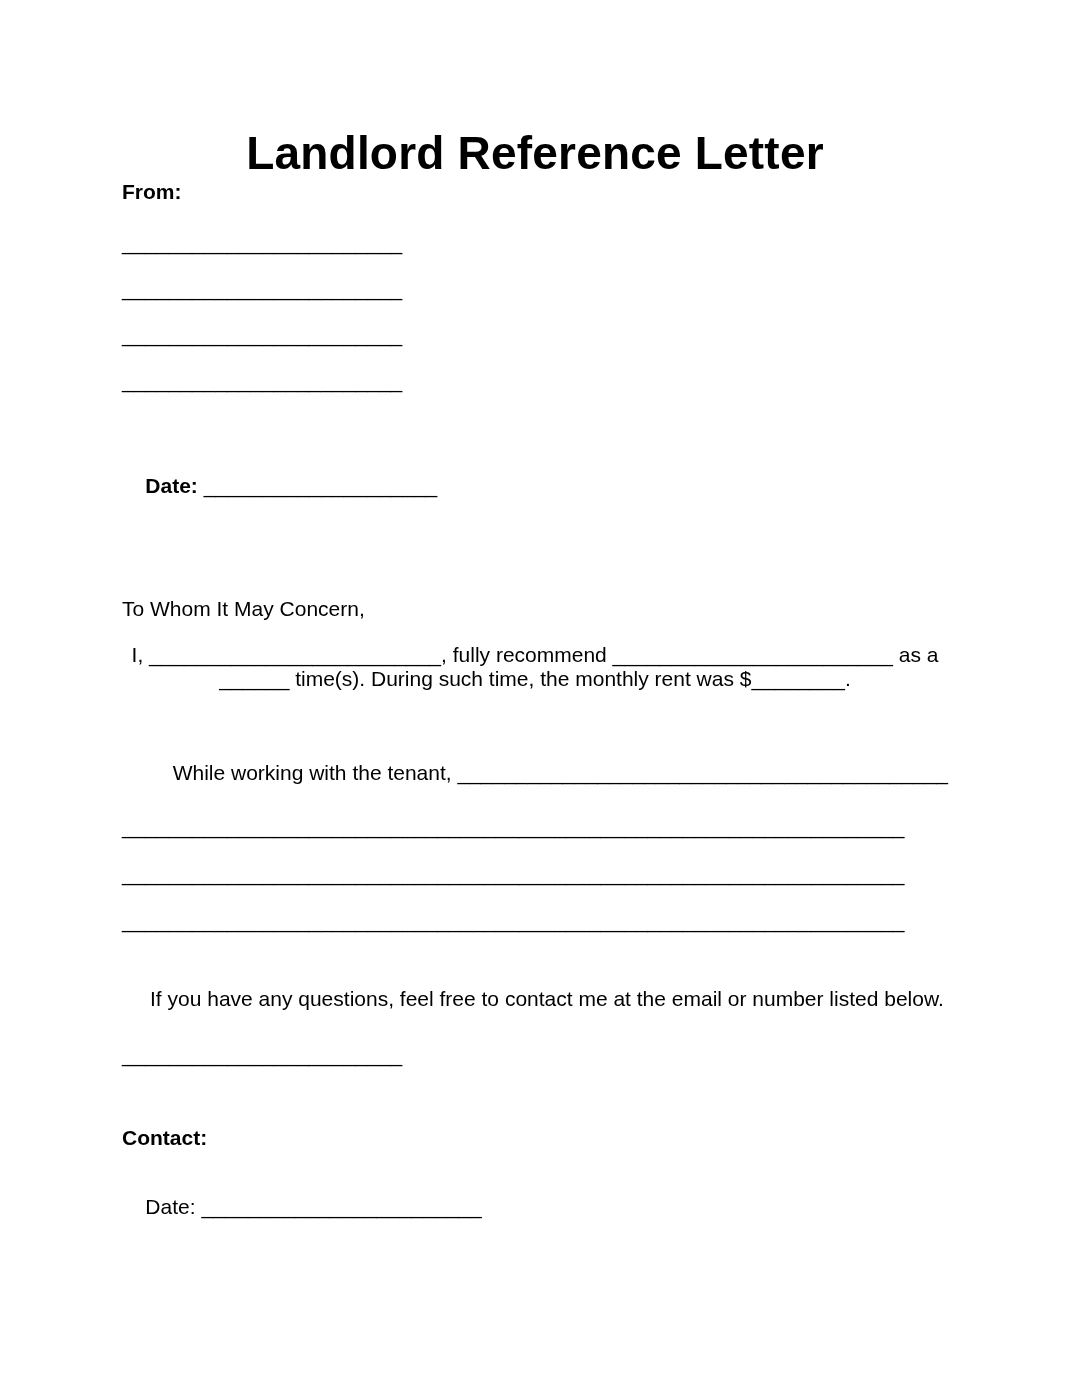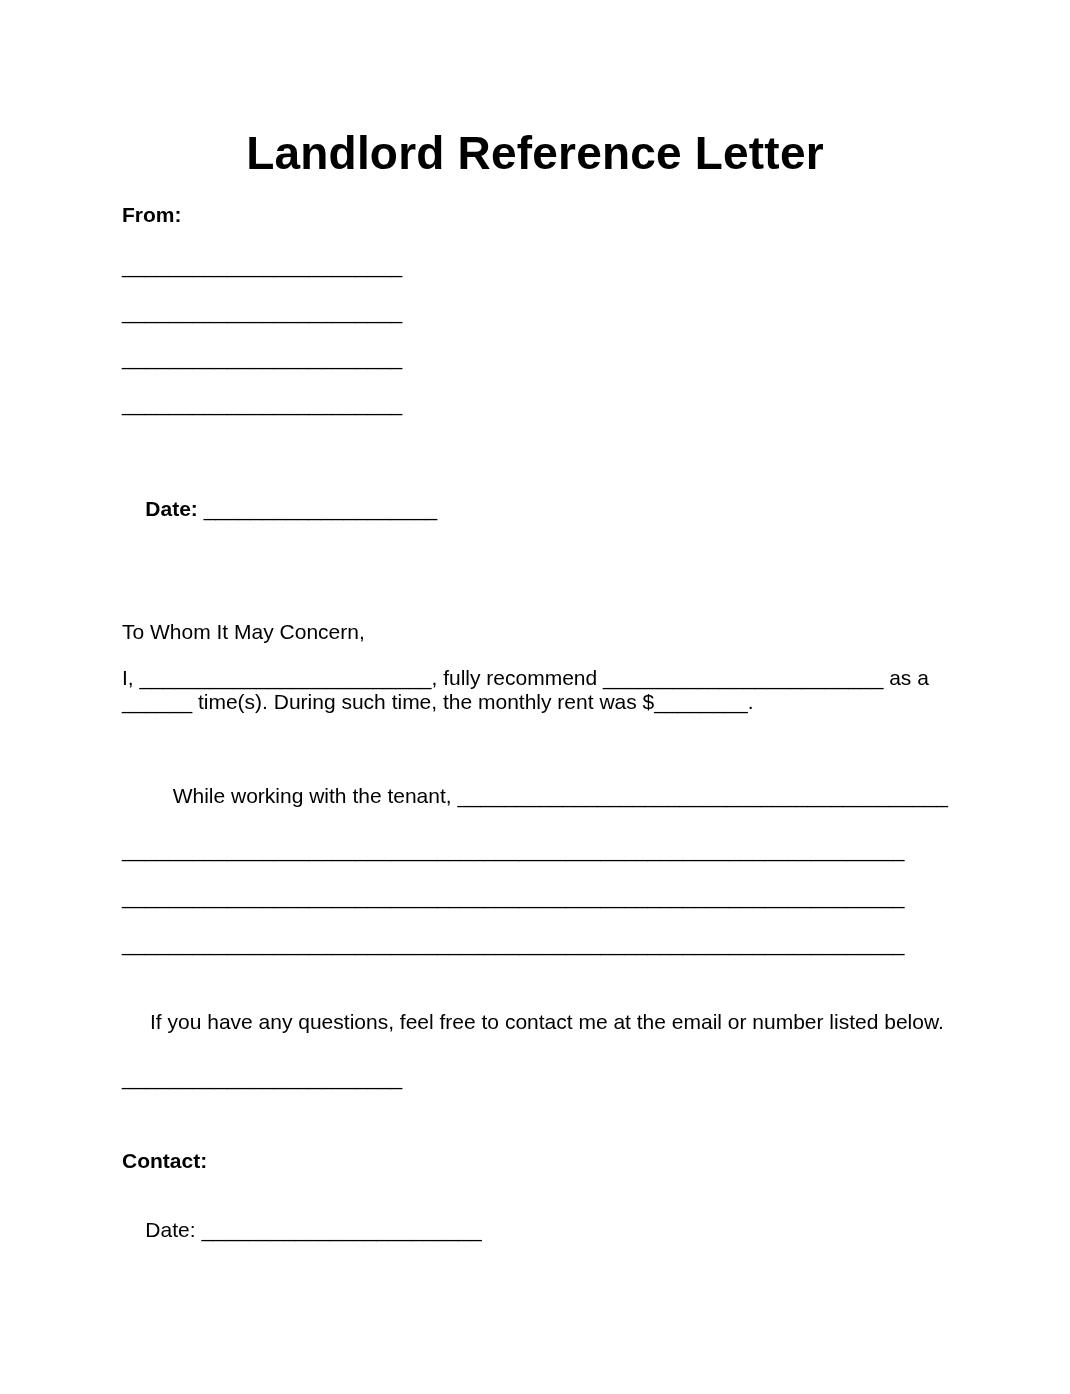--- a/index.html
+++ b/index.html
@@ -20,28 +20,28 @@
     margin: 126px 0 0 0;
     font-size: 46px;
     line-height: 54px;
     font-weight: bold;
     text-align: center;
     letter-spacing: 0.2px;
   }
   .row { white-space: pre; }
   .bold { font-weight: bold; }
 
-  .from-label    { margin-top: 23px; }
+  .from-label    { }
   .from-line-1   { margin-top: 27px; }
   .from-line-2,
   .from-line-3,
   .from-line-4   { margin-top: 22px; }
   .date-row      { margin-top: 57px; }
   .salutation    { margin-top: 75px; }
-  .intro-para    { margin-top: 22px; }
+  .intro-para    { margin-top: 22px; text-align: center; }
   .while-line    { margin-top: 70px; text-align: right; }
   .fill-line-1   { margin-top: 30px; }
   .fill-line-2,
   .fill-line-3   { margin-top: 23px; }
   .closing-line  { margin-top: 54px; margin-left: 28px; }
   .signature     { margin-top: 32px; }
   .contact-head  { margin-top: 59px; }
   .phone-row     { margin-top: 21px; }
   .email-row     { margin-top: 20px; }
 

